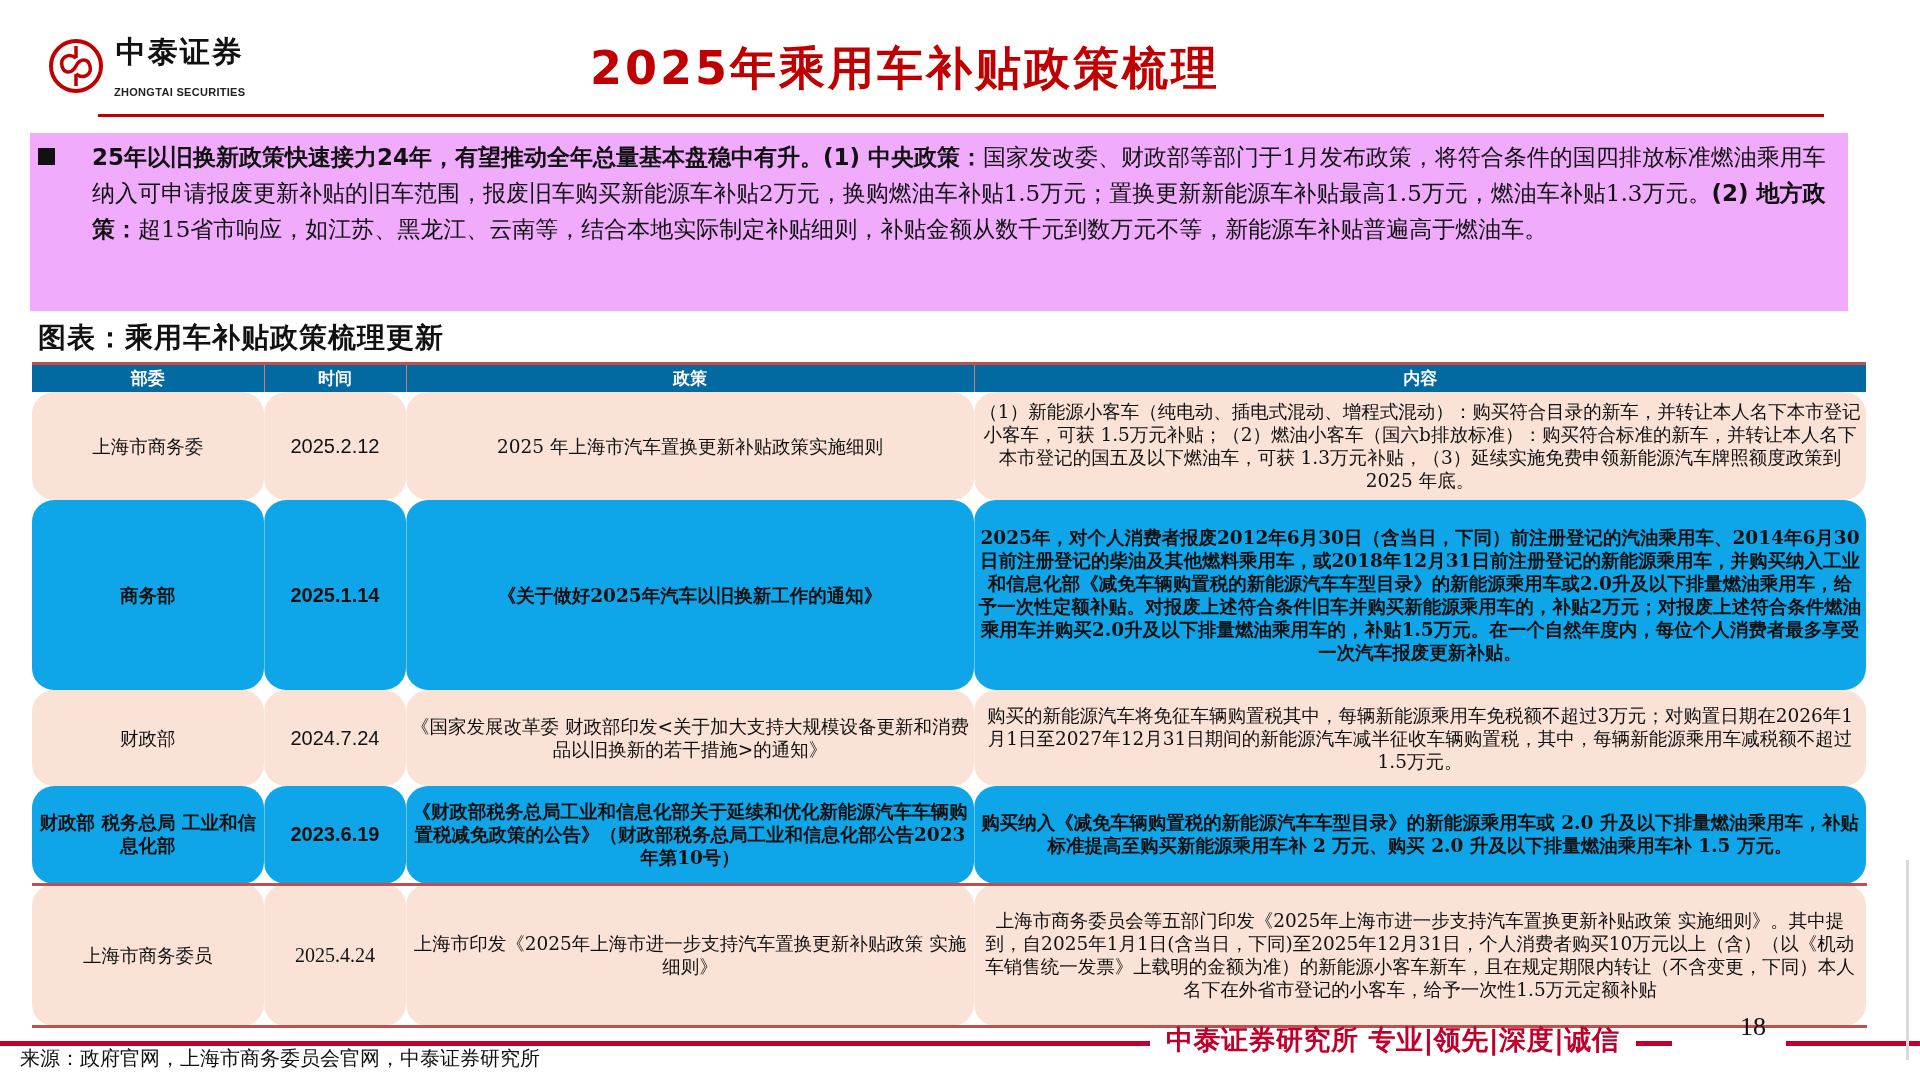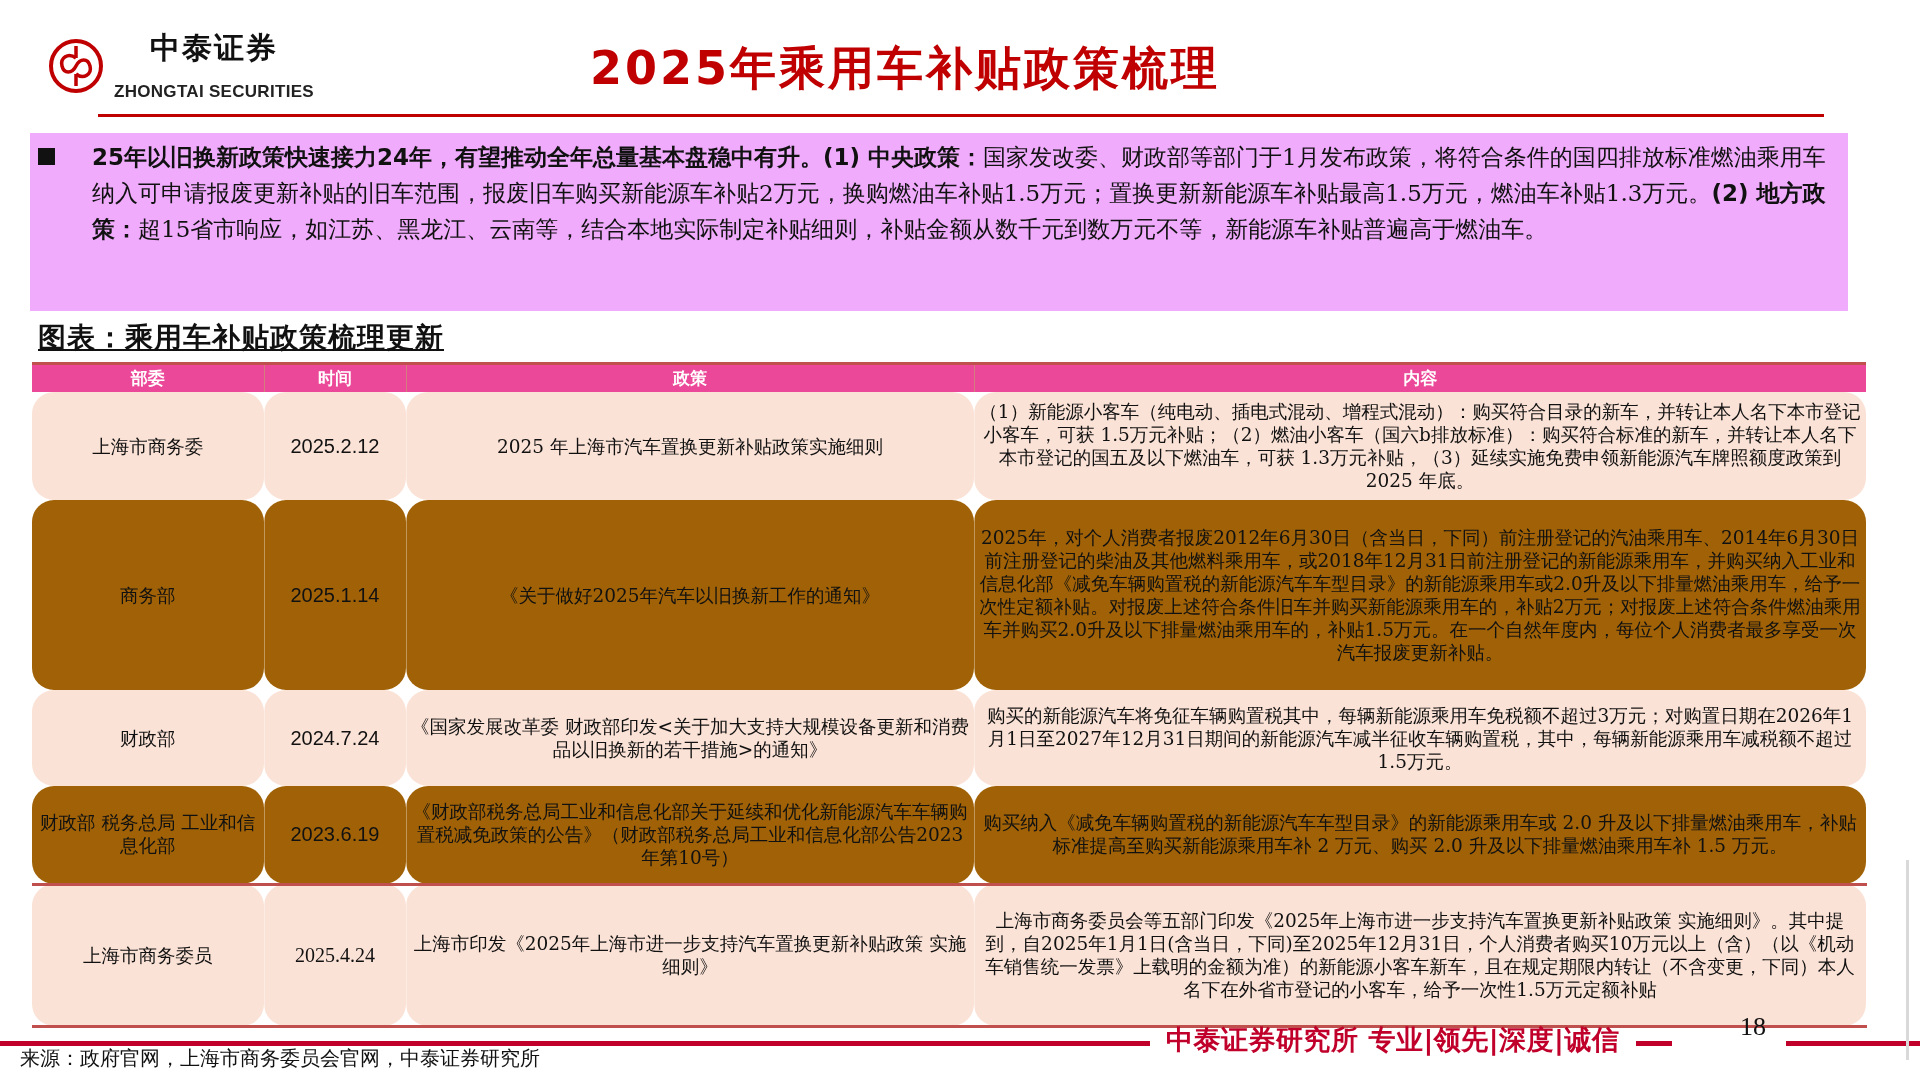--- a/index.html
+++ b/index.html
@@ -6,63 +6,63 @@
     body {
       width: 1920px; height: 1080px; position: relative; overflow: hidden;
       background: #ffffff;
       font-family: "DejaVu Serif", "Liberation Serif", serif;
       color: #111;
     }
     .logo { position: absolute; left: 48px; top: 36px; height: 60px; display: flex; align-items: center; }
     .logo-mark { width: 56px; height: 56px; }
     .logo-text { margin-left: 10px; display: flex; flex-direction: column; }
     .logo-cn { font-family: "DejaVu Sans", sans-serif; font-weight: bold; font-size: 30px; letter-spacing: 2px; color: #111; line-height: 34px; text-align: center; }
-    .logo-en { font-family: "Liberation Sans", sans-serif; font-weight: bold; font-size: 17px; color: #222; letter-spacing: 0.3px; margin-top: 17px; }
+    .logo-en { font-family: "Liberation Sans", sans-serif; font-weight: bold; font-size: 11px; color: #222; letter-spacing: 0.3px; margin-top: 17px; }
     .page-title {
       position: absolute; left: 590px; top: 38px;
       font-family: "DejaVu Sans", sans-serif; font-weight: bold;
       font-size: 46px; color: #c00000; letter-spacing: 3px; line-height: 60px;
     }
     .title-rule { position: absolute; left: 98px; top: 114px; width: 1726px; height: 3px; background: #c00000; }
 
     .summary {
       position: absolute; left: 30px; top: 133px; width: 1818px; height: 178px;
       background: #f0abfc; box-sizing: border-box; padding: 6px 20px 0 62px;
       font-size: 23px; line-height: 36px; color: #111;
     }
     .bullet { position: absolute; left: 8px; top: 15px; width: 17px; height: 17px; background: #111; }
     .summary b { font-family: "DejaVu Sans", sans-serif; font-weight: bold; }
 
     .fig-title {
       position: absolute; left: 38px; top: 318px;
       font-family: "DejaVu Sans", sans-serif; font-weight: bold;
-      font-size: 28px; line-height: 40px; color: #111; letter-spacing: 1px; text-decoration: underline;
+      font-size: 28px; line-height: 40px; color: #111; letter-spacing: 1px;
     }
 
     table.policy {
       position: absolute; left: 32px; top: 362px; width: 1834px;
       border-collapse: collapse; table-layout: fixed;
       border-top: 3px solid #c0504d;
       font-size: 18.5px; line-height: 23px;
     }
     table.policy th {
-      background: #ec4899; color: #fff; font-weight: bold; height: 27px; padding: 0;
+      background: #0369a1; color: #fff; font-weight: bold; height: 27px; padding: 0;
       font-family: "DejaVu Sans", sans-serif; font-size: 17px;
       border-right: 1px solid #d47d7a;
     }
     table.policy th:last-child { border-right: none; }
     table.policy td {
       text-align: center; vertical-align: middle; padding: 2px 4px; color: #111;
       border-right: 1px solid rgba(255,255,255,0.35);
       border-radius: 22px;
     }
     table.policy td.date { font-family: "Liberation Sans", sans-serif; font-size: 20px; }
     table.policy td.date.serif { font-family: "Liberation Serif", serif; }
     tr.odd td { background: #fbe2d6; }
-    tr.even td { background: #a16207; }
+    tr.even td { background: #0ea5e9; font-weight: bold; }
     tr.last td { border-top: 3px solid #c0504d; border-bottom: 3px solid #c0504d; }
 
     .footer-line-left { position: absolute; left: 0; top: 1041px; width: 1150px; height: 5px; background: #c0002a; }
     .footer-slogan {
       position: absolute; left: 1158px; top: 1020px;
       font-family: "DejaVu Sans", sans-serif; font-weight: bold;
       font-size: 27px; color: #c0002a; line-height: 40px; letter-spacing: 0.5px; margin-left: 8px;
     }
     .footer-line-mid { position: absolute; left: 1636px; top: 1041px; width: 36px; height: 5px; background: #c0002a; }
     .page-num { position: absolute; left: 1740px; top: 1012px; font-family: Liberation Serif, serif; font-size: 26px; color: #111; }

